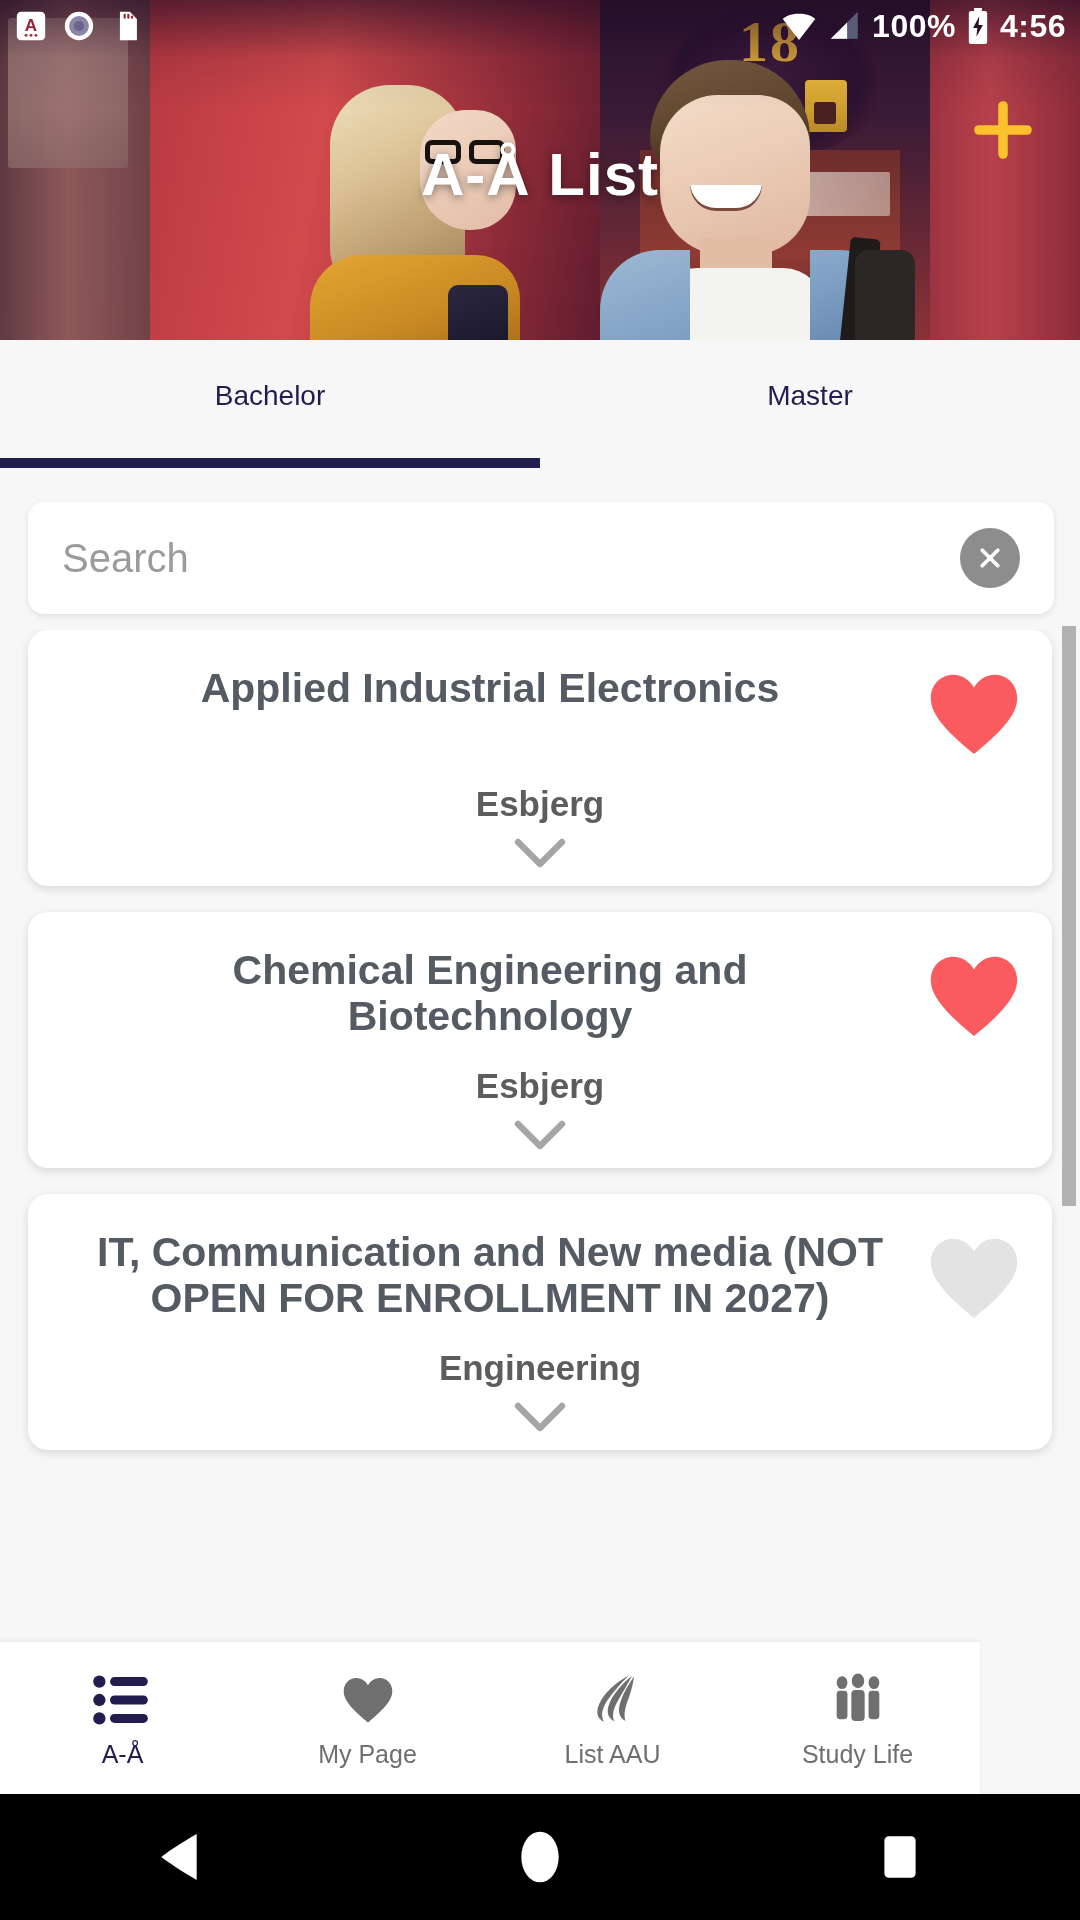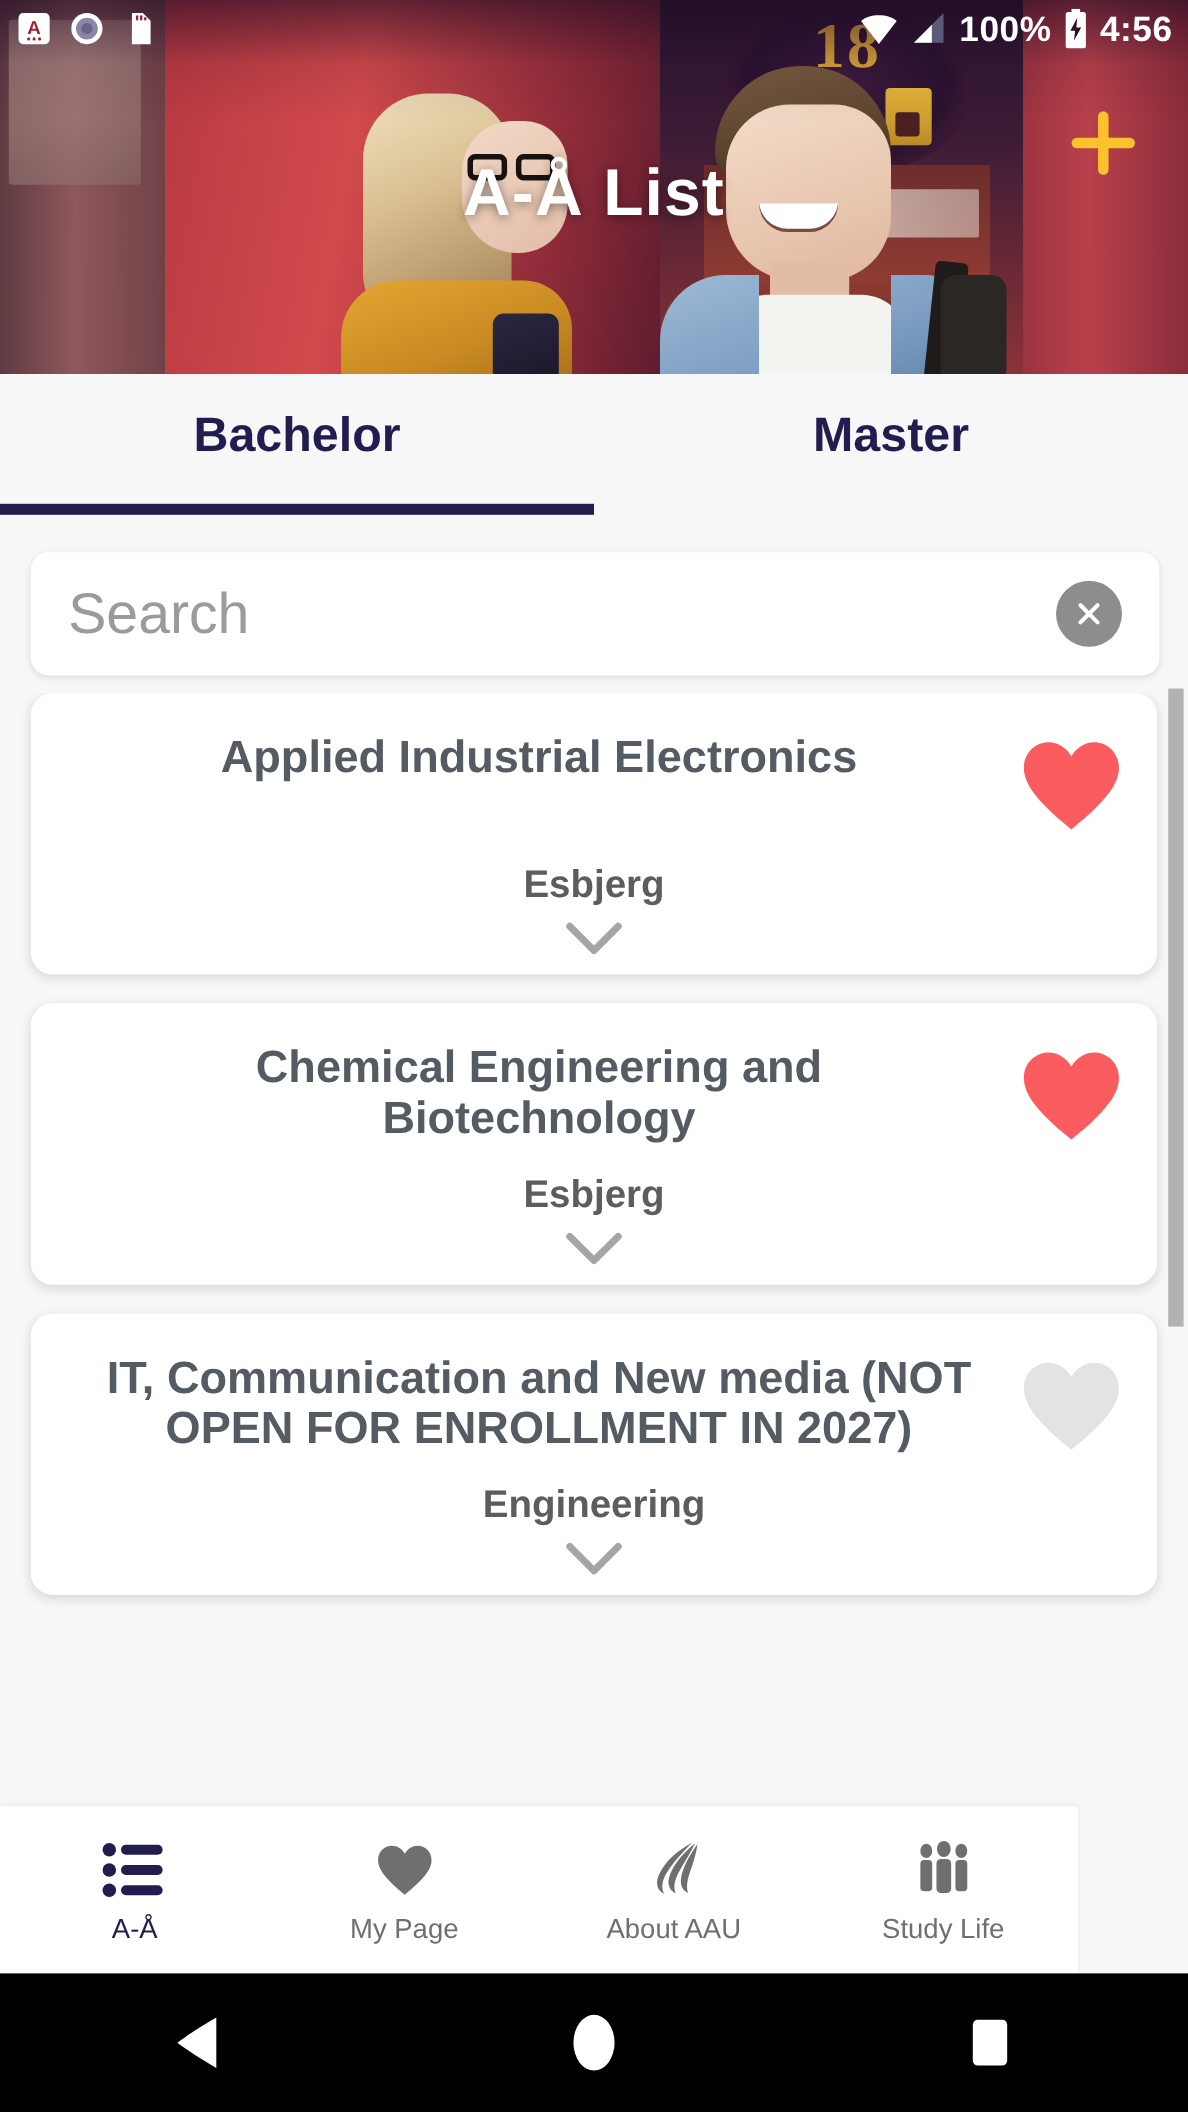--- a/index.html
+++ b/index.html
@@ -91,30 +91,30 @@
   #sb-left { display:flex; align-items:center; gap:14px; }
   .sb-ic { display:block; }
   #sb-right { margin-left:auto; display:flex; align-items:center; gap:10px;
     font-size:32px; font-weight:700; letter-spacing:.5px; }
   .sb-txt { color:#fff; }
 
   
   #tabs { position:absolute; left:0; top:340px; width:1080px; height:122px; background:#f7f7f7; }
   .tab { position:absolute; top:0; width:540px; height:112px;
     display:flex; align-items:center; justify-content:center; cursor:pointer;
-    font-size:44px; font-weight:700; color:#211d4e; }
+    font-size:28px; font-weight:400; color:#211d4e; }
   .tab.t0 { left:0; } .tab.t1 { left:540px; }
   #tab-indicator { position:absolute; left:0; top:458px; width:540px; height:10px; background:#211d4e; }
 
   
   #search-wrap { position:absolute; left:28px; top:502px; width:1026px; height:112px;
     background:#fff; border-radius:16px; box-shadow:0 2px 6px rgba(0,0,0,.10);
     display:flex; align-items:center; padding:0 34px; }
   #search-input { flex:1; border:0; outline:0; background:transparent;
-    font-family:"Liberation Sans", sans-serif; font-size:52px; color:#4c1d95; }
+    font-family:"Liberation Sans", sans-serif; font-size:40px; color:#4c1d95; }
   #search-input::placeholder { color:#9b9b9b; }
   #search-clear { width:60px; height:60px; border-radius:50%; background:#8d8d8d;
     display:flex; align-items:center; justify-content:center; cursor:pointer; flex:none; }
 
   
   #list { position:absolute; left:0; top:630px; width:1080px; height:1012px; overflow:hidden; }
   .card { position:relative; margin:0 28px 26px 28px; background:#fff; border-radius:20px;
     box-shadow:0 3px 10px rgba(0,0,0,.13); padding:36px 28px 18px 28px; cursor:pointer; }
   .card-row { display:flex; align-items:flex-start; }
   .card-title { flex:1; text-align:center; font-size:41px; font-weight:700;
@@ -334,21 +334,21 @@
     <div class="nav-item">
       <div class="nav-ic">
         <svg width="56" height="54" viewBox="0 0 26 24">
           <g fill="#6f6f6f">
             <path d="M20.5 1 C14 4.5 9 9 6.5 14.5 C5 18 5.6 21 8.8 22.6 C7 19.5 8.2 15.6 11 11.8 C13.5 8.3 16.8 4.6 20.5 1 Z"></path>
             <path d="M21.8 1.2 C16.6 5.4 12.6 10.2 11 15 C9.9 18.3 10.8 20.9 13.6 22.4 C12.3 19.4 13.4 15.8 15.6 12.2 C17.5 9 19.8 5.2 21.8 1.2 Z"></path>
             <path d="M22.8 1.5 C19.2 6.6 16.6 11.5 15.9 15.6 C15.4 18.6 16.3 20.9 18.8 22.2 C17.9 19.4 18.6 16 19.9 12.6 C21 9.6 22.2 5.8 22.8 1.5 Z"></path>
           </g>
         </svg>
       </div>
-      <div class="nav-lb">About AAU</div>
+      <div class="nav-lb">List AAU</div>
     </div>
 
     <div class="nav-item">
       <div class="nav-ic">
         <svg width="56" height="54" viewBox="0 0 26 24">
           <g fill="#6f6f6f">
             <ellipse cx="5.6" cy="4.4" rx="2.5" ry="3"></ellipse>
               <rect x="3.1" y="8.2" width="5" height="13.2" rx="1.6"></rect>
             <ellipse cx="20.4" cy="4.4" rx="2.5" ry="3"></ellipse>
               <rect x="17.9" y="8.2" width="5" height="13.2" rx="1.6"></rect>

